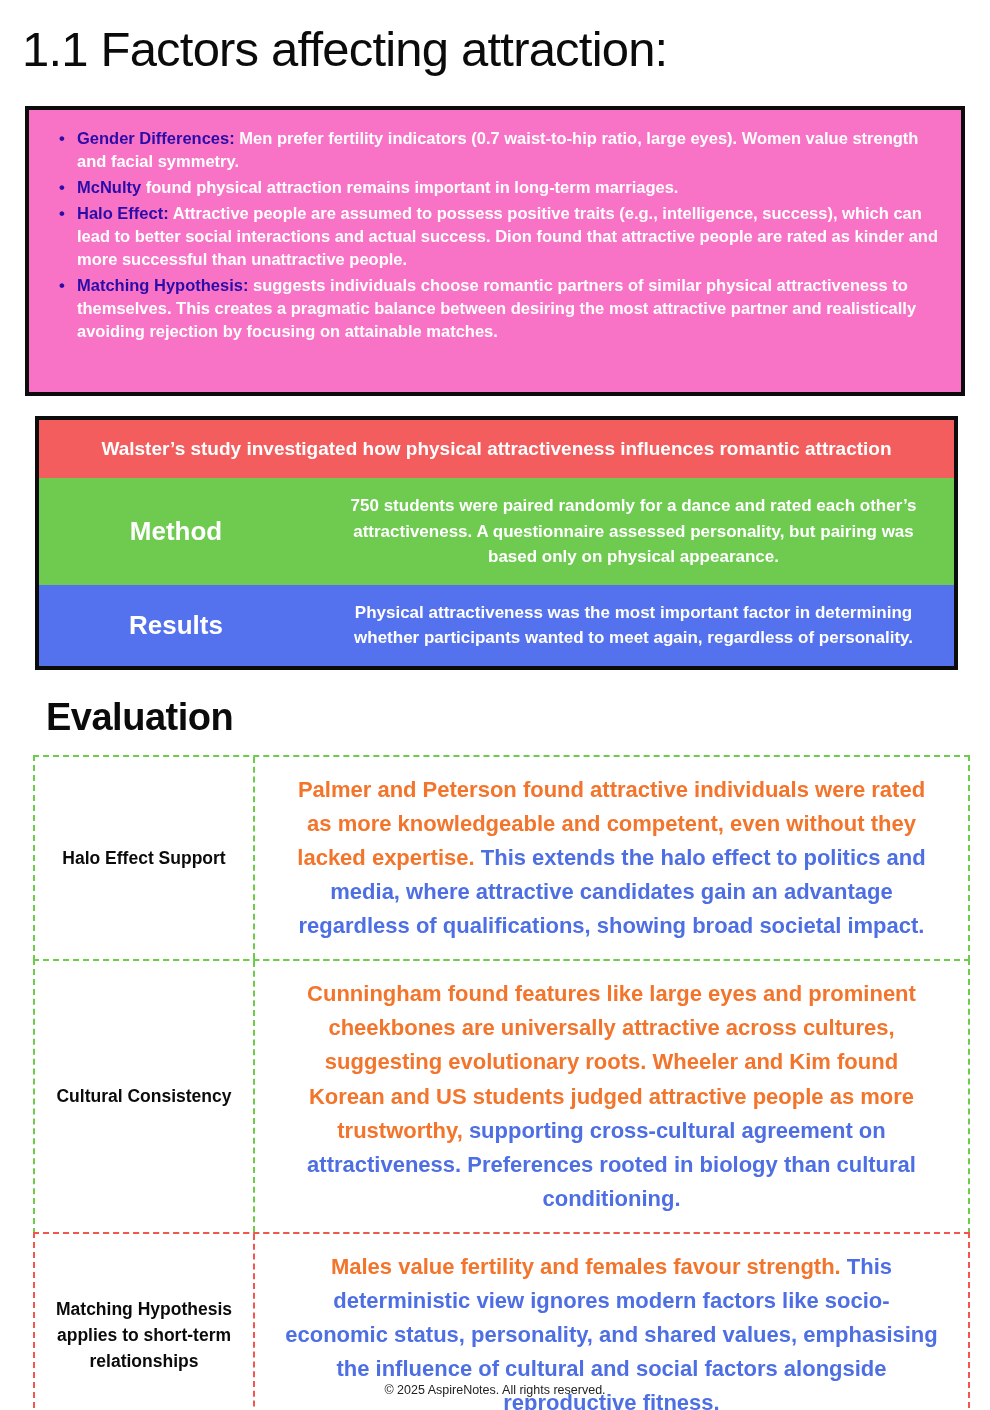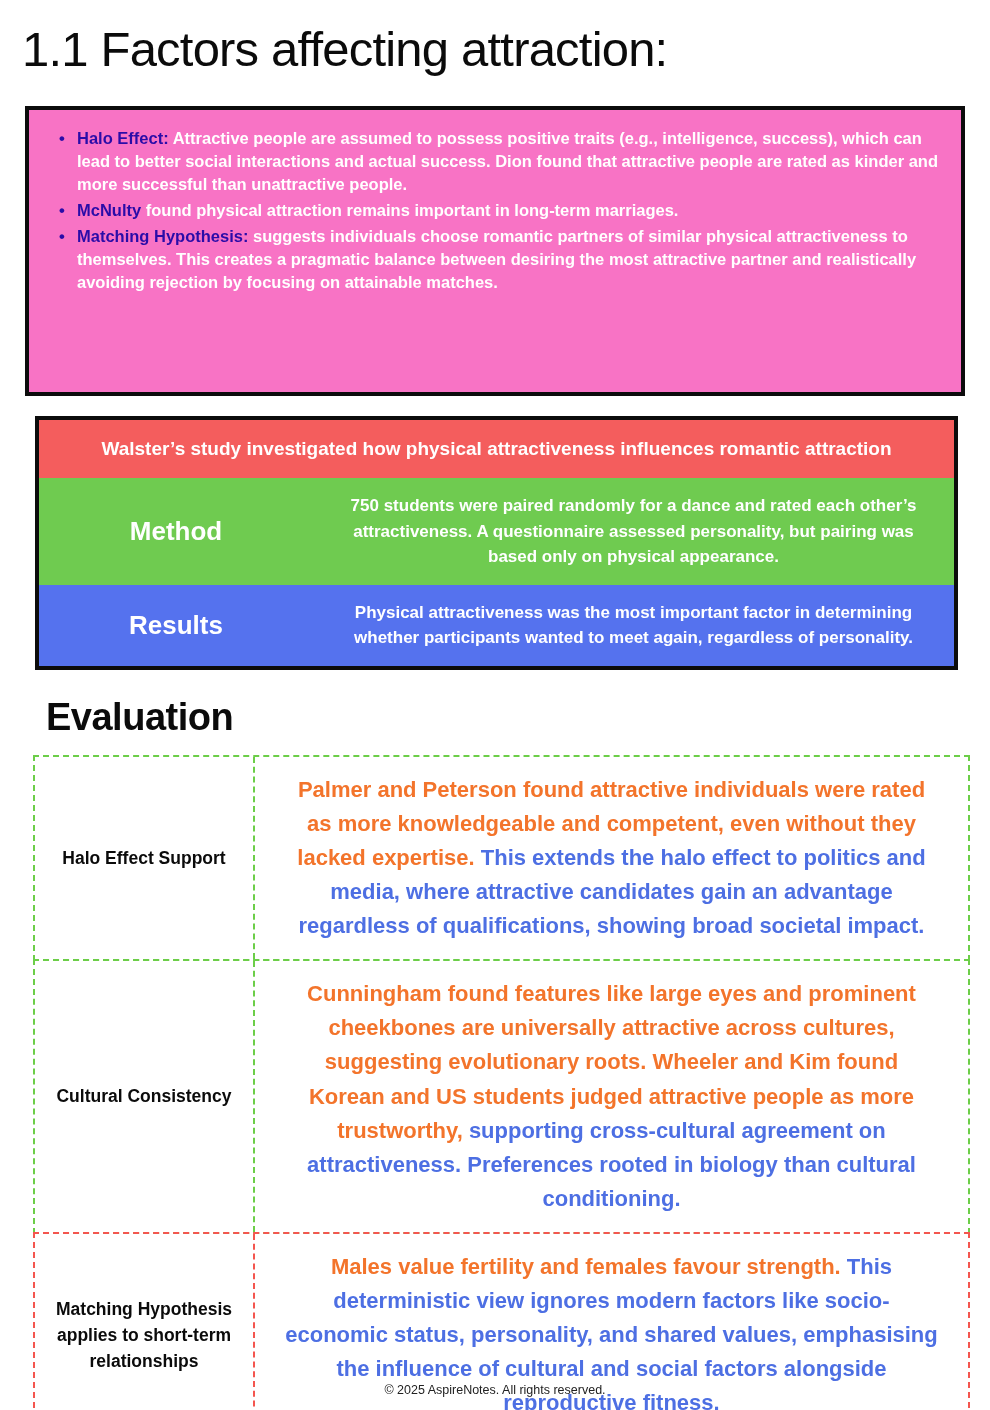--- a/index.html
+++ b/index.html
@@ -118,24 +118,27 @@
 </style>
 </head>
 <body>
 
 <h1 class="page-title">
   <span>1.1 Factors affecting attraction:</span><br>
 </h1>
 
 <ul class="keypoints">
   <li>
-    <span class="lead">Halo Effect:</span><span class="rest"> Attractive people are assumed to possess positive traits (e.g., intelligence, success), which can lead to better social interactions and actual success. Dion found that attractive people are rated as kinder and more successful than unattractive people.</span>
+    <span class="lead">Gender Differences:</span><span class="rest"> Men prefer fertility indicators (0.7 waist-to-hip ratio, large eyes). Women value strength and facial symmetry.</span>
   </li>
   <li>
     <span class="lead">McNulty</span><span class="rest"> found physical attraction remains important in long-term marriages.</span>
+  </li>
+  <li>
+    <span class="lead">Halo Effect:</span><span class="rest"> Attractive people are assumed to possess positive traits (e.g., intelligence, success), which can lead to better social interactions and actual success. Dion found that attractive people are rated as kinder and more successful than unattractive people.</span>
   </li>
   <li>
     <span class="lead">Matching Hypothesis:</span><span class="rest"> suggests individuals choose romantic partners of similar physical attractiveness to themselves. This creates a pragmatic balance between desiring the most attractive partner and realistically avoiding rejection by focusing on attainable matches.</span>
   </li>
 </ul>
 
 <div class="study-table">
   <div class="study-header">Walster’s study investigated how physical attractiveness influences romantic attraction</div>
   <div class="study-label cell-green">Method</div>
   <div class="study-text cell-green">750 students were paired randomly for a dance and rated each other’s attractiveness. A questionnaire assessed personality, but pairing was based only on physical appearance.</div>

